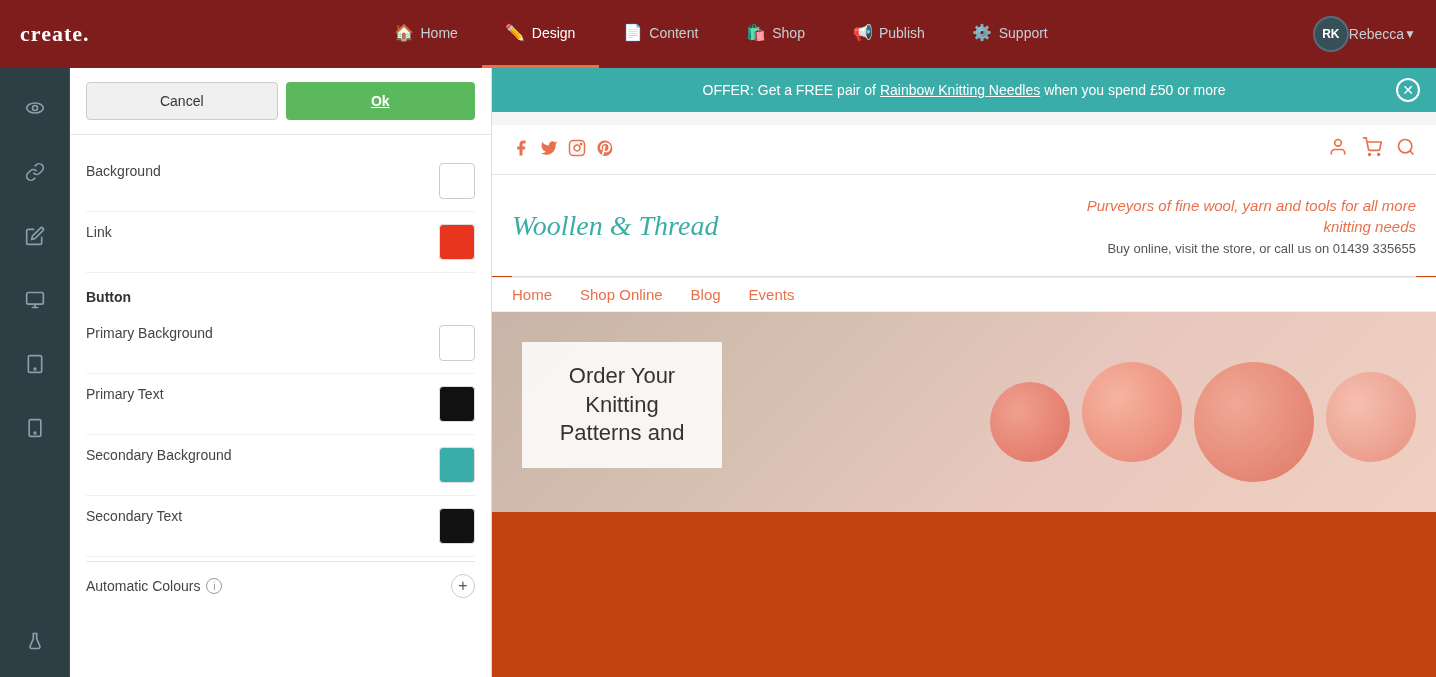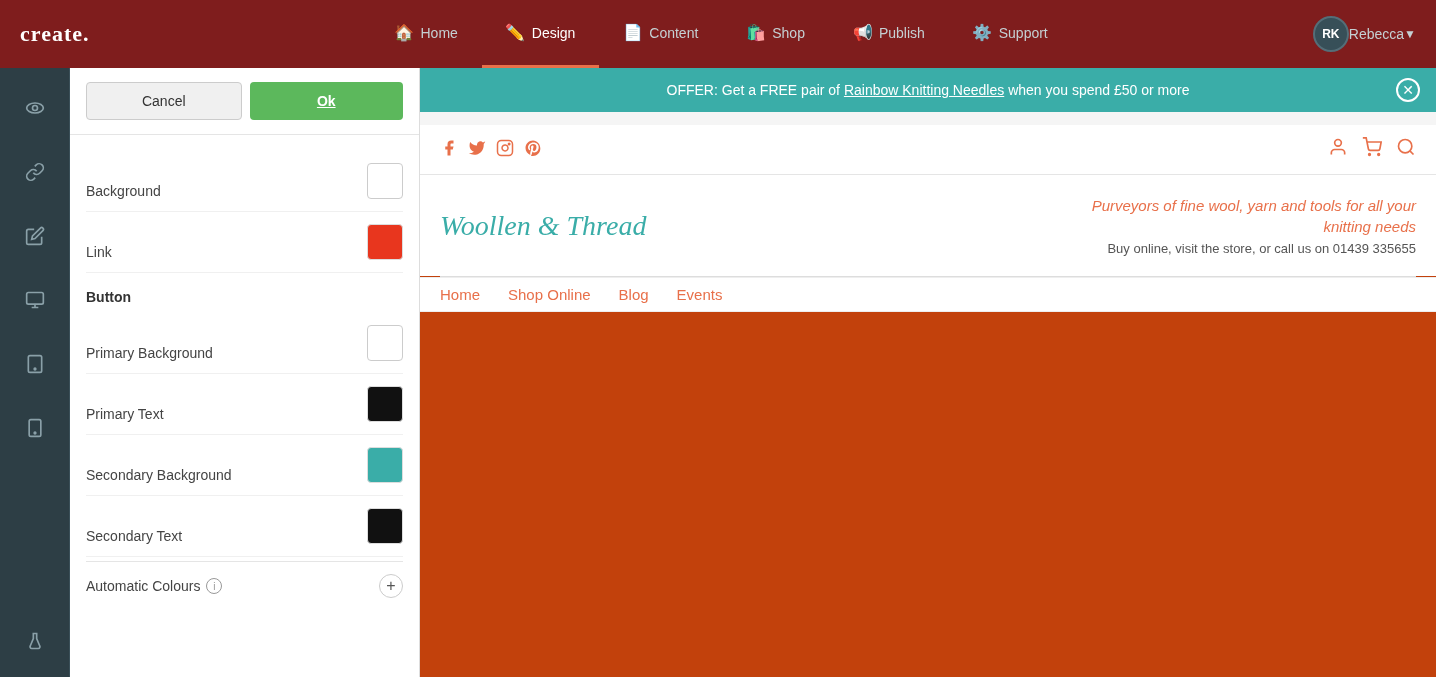--- a/index.html
+++ b/index.html
@@ -90,21 +90,21 @@
       width: 40px;
       height: 40px;
       display: flex;
       align-items: center;
       justify-content: center;
       border-radius: 4px;
     }
 
     
     .panel {
-      width: 350px;
+      width: 422px;
       background: #fff;
       display: flex;
       flex-direction: column;
       border-right: 1px solid #ddd;
       overflow-y: auto;
     }
     .panel-header {
       display: flex;
       gap: 8px;
       padding: 14px 16px;
@@ -133,21 +133,21 @@
       text-decoration: underline;
     }
     .panel-content {
       padding: 16px;
       flex: 1;
     }
 
     
     .color-row {
       display: flex;
-      align-items: flex-end;
+      align-items: flex-start;
       justify-content: space-between;
       padding: 12px 0;
       border-bottom: 1px solid #f0f0f0;
     }
     .color-label {
       font-size: 14px;
       color: #444;
     }
     .color-swatch {
       width: 36px;
@@ -565,30 +565,44 @@
               </svg>
           </span>
         </div>
       </div>
 
       <div class="brand-area">
         <div class="brand-name">
           <span>Woollen &amp; Thread</span>
         </div>
         <div class="brand-tagline">
-          <div class="tagline">Purveyors of fine wool, yarn and tools for all your knitting needs</div>
+          <div class="tagline">Purveyors of fine wool, yarn and tools for all more knitting needs</div>
           <div class="contact">Buy online, visit the store, or call us on 01439 335655</div>
         </div>
       </div>
 
       <hr style="border:none; border-top:1px solid #ddd; margin: 0 20px;">
 
       <div class="site-nav">
         <a>Home</a>
         <a>Shop Online</a>
         <a>Blog</a>
         <a>Events</a>
       </div>
 
+      <div class="hero-area">
+        <div class="hero-bg">
+
+          <div class="yarn-decoration">
+            <div class="yarn-ball" style="width:80px;height:80px;"></div>
+            <div class="yarn-ball" style="width:100px;height:100px;background:radial-gradient(circle at 35% 35%, #f5b5a0, #e88070);"></div>
+            <div class="yarn-ball" style="width:120px;height:120px;margin-bottom:-20px;background:radial-gradient(circle at 35% 35%, #f0a896, #e07866);"></div>
+            <div class="yarn-ball" style="width:90px;height:90px;background:radial-gradient(circle at 35% 35%, #f5c0b0, #e89080);"></div>
+          </div>
+        </div>
+        <div class="hero-text-box">
+          <p>Order Your Knitting Patterns and</p>
+        </div>
+      </div>
 
     </div>
   </div>
 </div>
 
 </body></html>

